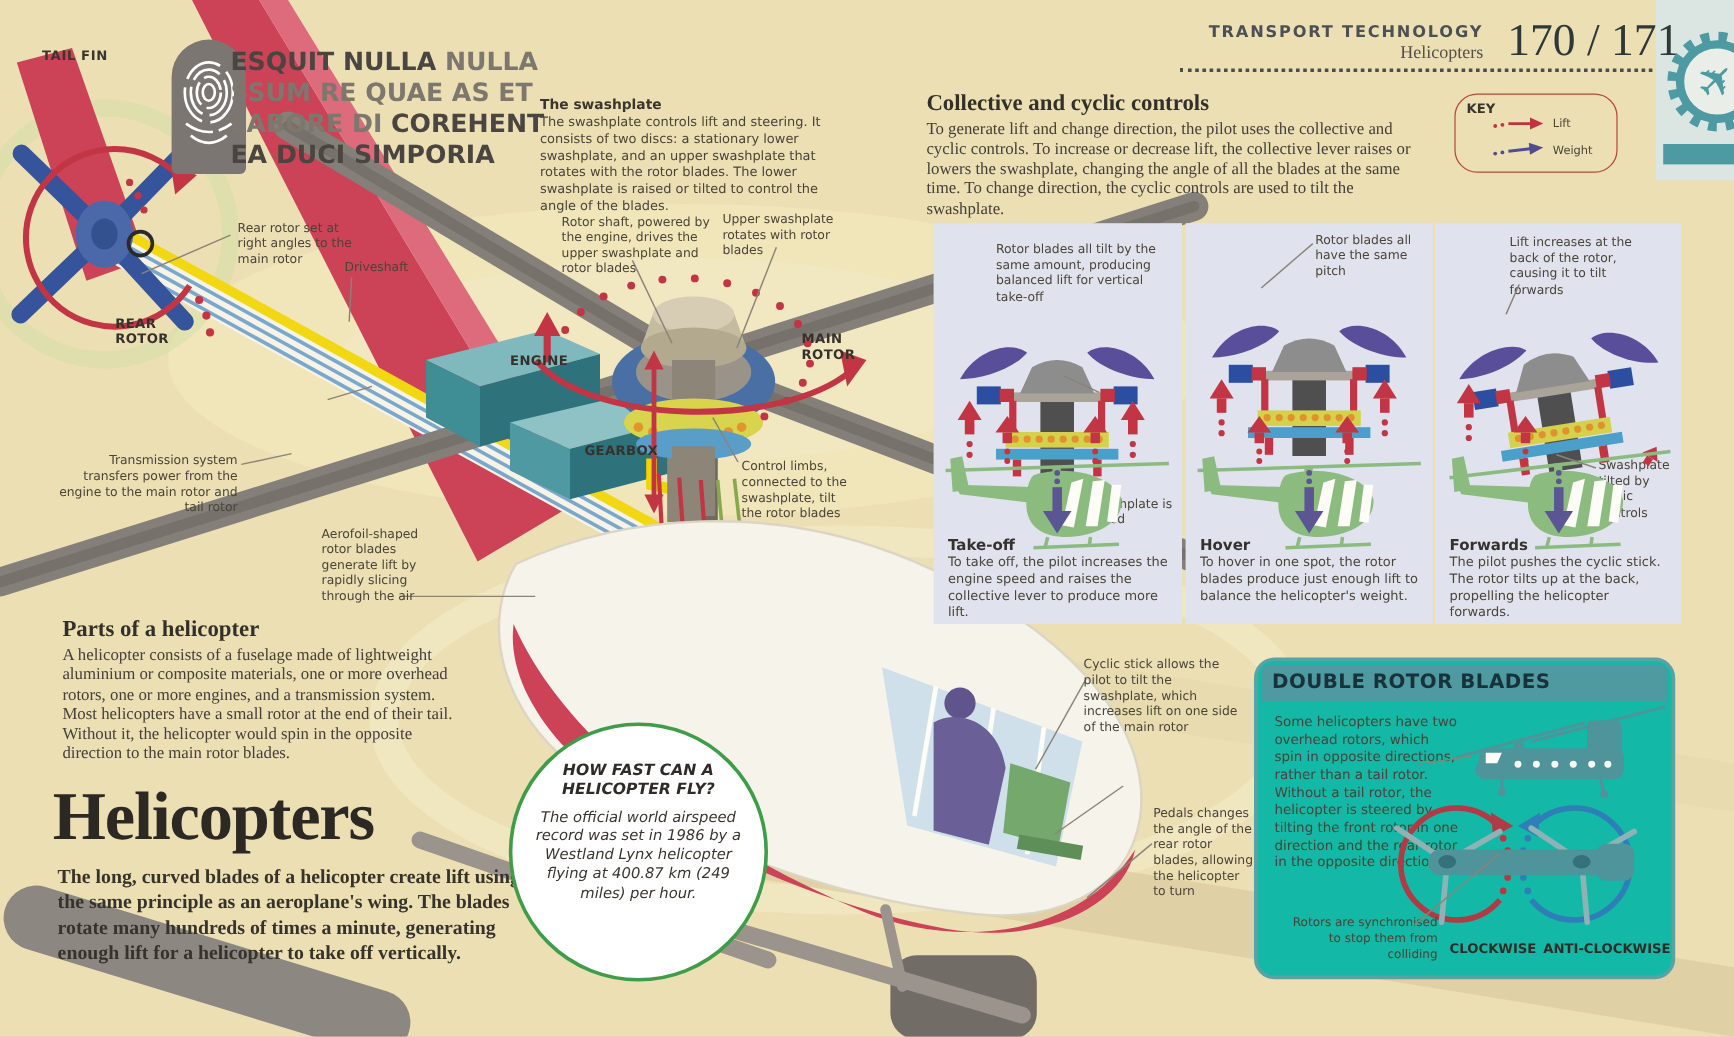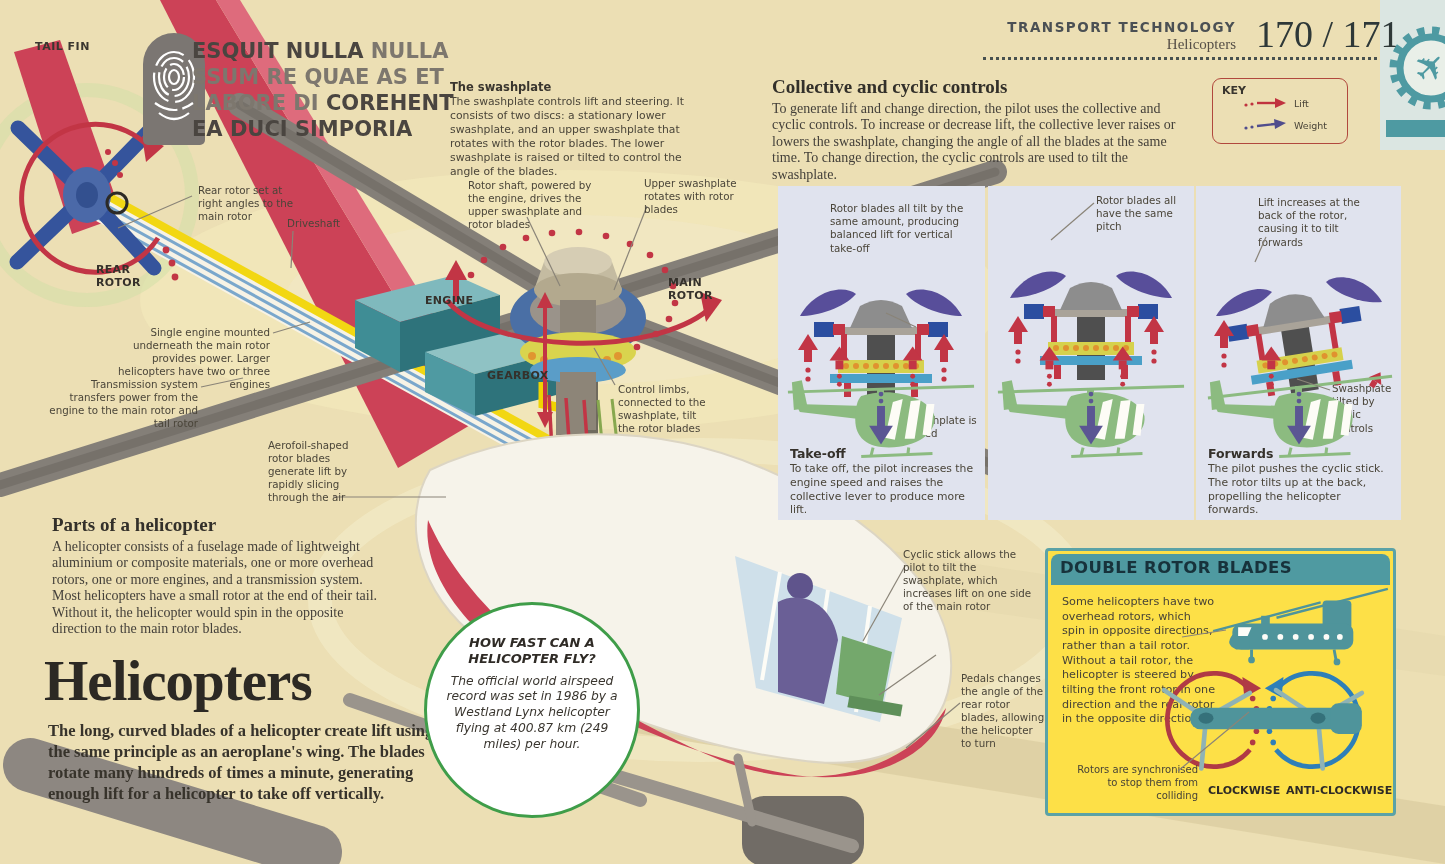--- a/index.html
+++ b/index.html
@@ -24,36 +24,36 @@
   .note-body{font-size:10.8px;line-height:1.3;color:#4a4539;}
   .swash-note{left:450px;top:80px;width:238px;}
   
   .serif-title{font-family:"Liberation Serif",serif;font-weight:bold;font-size:19px;color:#33302a;margin:0 0 3px 0;}
   .serif-body{font-family:"Liberation Serif",serif;font-size:14px;line-height:1.17;color:#44403a;}
   .collective{left:772px;top:76px;width:424px;z-index:4;}
   .parts{left:52px;top:514px;width:334px;z-index:6;}
   .main-title{left:44px;top:648px;font-family:"Liberation Serif",serif;font-weight:bold;font-size:57px;color:#2c2924;letter-spacing:-1px;z-index:6;}
   .main-body{left:48px;top:720px;width:396px;font-family:"Liberation Serif",serif;font-weight:bold;font-size:16.5px;line-height:1.28;color:#37332b;z-index:6;}
   
-  .key-box{left:1212px;top:78px;width:134px;height:64px;border:1.5px solid #b1483d;border-radius:9px;z-index:5;}
+  .key-box{left:1212px;top:78px;width:134px;height:64px;border:1.5px solid #b1483d;border-radius:19px;z-index:5;}
   .key-label{position:absolute;left:9px;top:5px;font-weight:bold;font-size:11px;color:#3a362f;}
   .key-item{position:absolute;left:30px;display:flex;align-items:center;gap:7px;}
   .key-item span{font-size:9.5px;color:#4a4539;}
   
   .panel{position:absolute;top:186px;height:334px;background:#e0e3ee;z-index:2;}
   .p1{left:778px;width:207px;} .p2{left:988px;width:206px;} .p3{left:1196px;width:205px;}
   .panel-note{position:absolute;font-size:10.3px;line-height:1.28;color:#4a4539;}
   .panel-mech{position:absolute;left:8px;width:190px;}
   .panel-heli{position:absolute;left:4px;width:198px;}
   .panel-txt{position:absolute;left:12px;top:260px;width:184px;}
   .panel-h{font-weight:bold;font-size:12.5px;color:#35312b;margin:0 0 1px 0;}
   .panel-b{font-size:10.8px;line-height:1.28;color:#4a4539;}
   .p3 .mech-arrow-r{display:none;}
   
-  .dr-box{left:1045px;top:548px;width:345px;height:262px;background:#fde047;border:3px solid #5ba2a6;border-radius:4px;z-index:4;}
+  .dr-box{left:1045px;top:548px;width:345px;height:262px;background:#14b8a6;border:3px solid #5ba2a6;border-radius:17px;z-index:4;}
   .dr-head{position:absolute;left:3px;top:3px;right:3px;height:31px;background:#4f9aa1;border-radius:8px 8px 0 0;}
   .dr-title{position:absolute;left:12px;top:7px;font-weight:bold;font-size:16.5px;letter-spacing:.4px;color:#17323b;}
   .dr-body{position:absolute;left:14px;top:44px;width:155px;font-size:11.2px;line-height:1.31;color:#474337;}
   .dr-sync{position:absolute;left:20px;top:212px;width:130px;text-align:right;font-size:10px;line-height:1.3;color:#474337;}
   .dr-cw{position:absolute;left:160px;top:233px;font-weight:bold;font-size:11px;color:#2f2b26;text-align:center;}
   .dr-acw{position:absolute;left:238px;top:233px;font-weight:bold;font-size:11px;color:#2f2b26;}
   .dr-chinook{position:absolute;left:160px;top:36px;}
   .dr-rotorview{position:absolute;left:88px;top:108px;}
   
   .fact{left:424px;top:602px;width:210px;height:210px;background:#fff;border:3px solid #3f9d49;border-radius:50%;z-index:7;text-align:center;font-style:italic;}
@@ -466,20 +466,24 @@
           <line x1="128" y1="102" x2="127" y2="110"></line>
           <line x1="80" y1="111" x2="152" y2="108"></line>
         </g>
       <g fill="#5b5693">
           <circle cx="100" cy="48" r="2.4"></circle>
           <circle cx="100" cy="55" r="2.4"></circle>
           <rect x="96" y="60" width="8" height="22"></rect>
           <path d="M88 80 L112 80 L100 99 Z"></path>
         </g>
     </svg>
+    <div class="panel-txt">
+      <p class="panel-h">Hover</p>
+      <div class="panel-b">To hover in one spot, the rotor blades produce just enough lift to balance the helicopter's weight.</div>
+    </div>
   </div>
 
   <div class="panel p3">
     <div class="panel-note" style="left:62px;top:10px;width:120px;">Lift increases at the back of the rotor, causing it to tilt forwards</div>
     <svg class="panel-mech" style="top:78px;" width="190" height="135" viewBox="0 0 190 135">
       <g transform="rotate(-9 95 90)">
         <rect x="81" y="58" width="28" height="70" fill="#4f4f4f"></rect>
         <rect x="46" y="57" width="98" height="8" fill="#a9a399"></rect>
         <rect x="28" y="52" width="20" height="15" fill="#2b4ea0"></rect>
           <rect x="47" y="54" width="12" height="11" fill="#c23545"></rect>
@@ -631,25 +635,24 @@
   <div class="abs main-body">The long, curved blades of a helicopter create lift using the same principle as an aeroplane's wing. The blades rotate many hundreds of times a minute, generating enough lift for a helicopter to take off vertically.</div>
 
   <div class="abs fact">
     <div class="fact-t">HOW FAST CAN A HELICOPTER FLY?</div>
     <div class="fact-b">The official world airspeed record was set in 1986 by a Westland Lynx helicopter flying at 400.87 km (249 miles) per hour.</div>
   </div>
 
   <div class="lbl" style="left:198px;top:184px;width:110px;">Rear rotor set at right angles to the main rotor</div>
   <div class="lbl" style="left:287px;top:217px;">Driveshaft</div>
   <div class="lblb" style="left:96px;top:263px;width:62px;">REAR ROTOR</div>
-  <div class="lbl r" style="left:92px;top:326px;width:178px;">Single engine mounted underneath the main rotor provides power. Larger helicopters have two or three engines</div>
   <div class="lbl r" style="left:44px;top:378px;width:154px;">Transmission system transfers power from the engine to the main rotor and tail rotor</div>
   <div class="lbl" style="left:268px;top:439px;width:92px;">Aerofoil-shaped rotor blades generate lift by rapidly slicing through the air</div>
   <div class="lbl" style="left:468px;top:179px;width:140px;">Rotor shaft, powered by the engine, drives the upper swashplate and rotor blades</div>
-  <div class="lbl" style="left:602px;top:177px;width:110px;margin-left:42px;">Upper swashplate rotates with rotor blades</div>
+  <div class="lbl" style="left:602px;top:177px;width:110px;">Upper swashplate rotates with rotor blades</div>
   <div class="lblb" style="left:425px;top:294px;">ENGINE</div>
   <div class="lblb" style="left:668px;top:276px;width:58px;">MAIN ROTOR</div>
   <div class="lblb" style="left:487px;top:369px;">GEARBOX</div>
   <div class="lbl" style="left:618px;top:383px;width:92px;">Control limbs, connected to the swashplate, tilt the rotor blades</div>
   <div class="lbl" style="left:903px;top:548px;width:138px;">Cyclic stick allows the pilot to tilt the swashplate, which increases lift on one side of the main rotor</div>
   <div class="lbl" style="left:961px;top:672px;width:84px;">Pedals changes the angle of the rear rotor blades, allowing the helicopter to turn</div>
 
 </div>
 
 </body></html>

